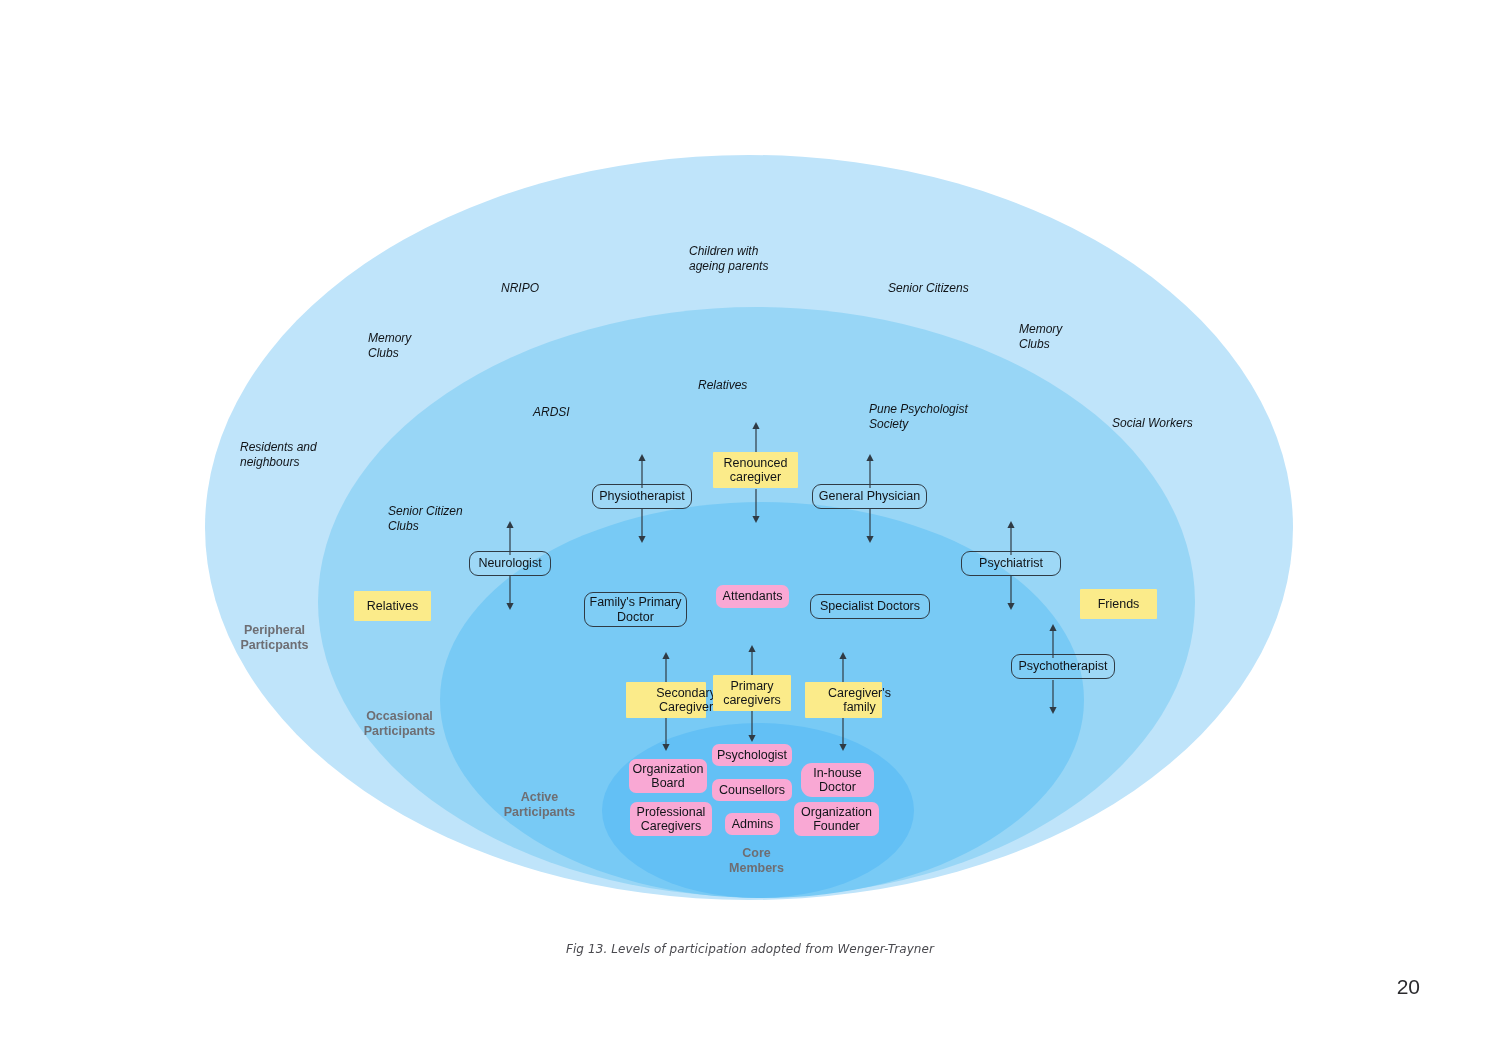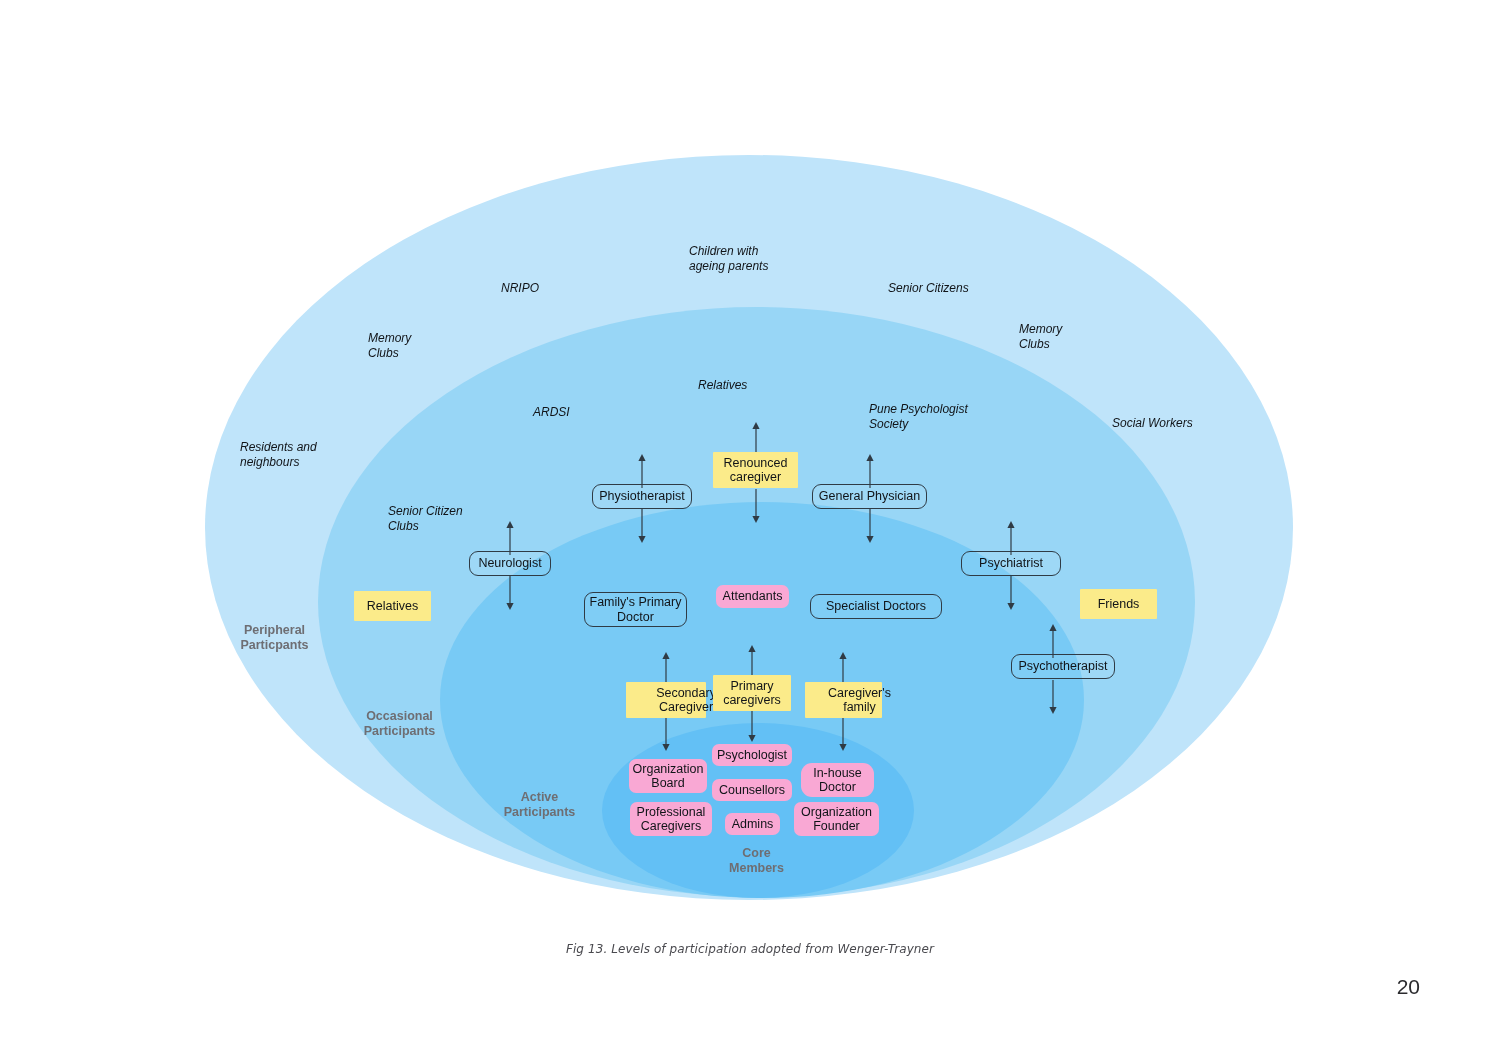--- a/index.html
+++ b/index.html
@@ -256,21 +256,21 @@
 
   <div class="node yellow" style="left:354px;top:591px;width:77px;height:30px;">Relatives</div>
 
   <div class="node yellow" style="left:1080px;top:589px;width:77px;height:30px;">Friends</div>
 
   <div class="node outline" style="left:584px;top:592px;width:103px;height:35px;">Family's Primary
 Doctor</div>
 
   <div class="node green" style="left:716px;top:585px;width:73px;height:23px;">Attendants</div>
 
-  <div class="node outline" style="left:810px;top:594px;width:132px;height:25px;">Specialist Doctors</div>
+  <div class="node outline" style="left:810px;top:594px;width:120px;height:25px;">Specialist Doctors</div>
 
   <div class="node outline" style="left:1011px;top:654px;width:104px;height:25px;">Psychotherapist</div>
 
   <div class="node yellow" style="left:626px;top:682px;width:80px;height:36px;padding-left:40px;">Secondary
 Caregiver</div>
 
   <div class="node yellow" style="left:713px;top:675px;width:78px;height:36px;">Primary
 caregivers</div>
 
   <div class="node yellow" style="left:805px;top:682px;width:77px;height:36px;padding-left:32px;">Caregiver's

